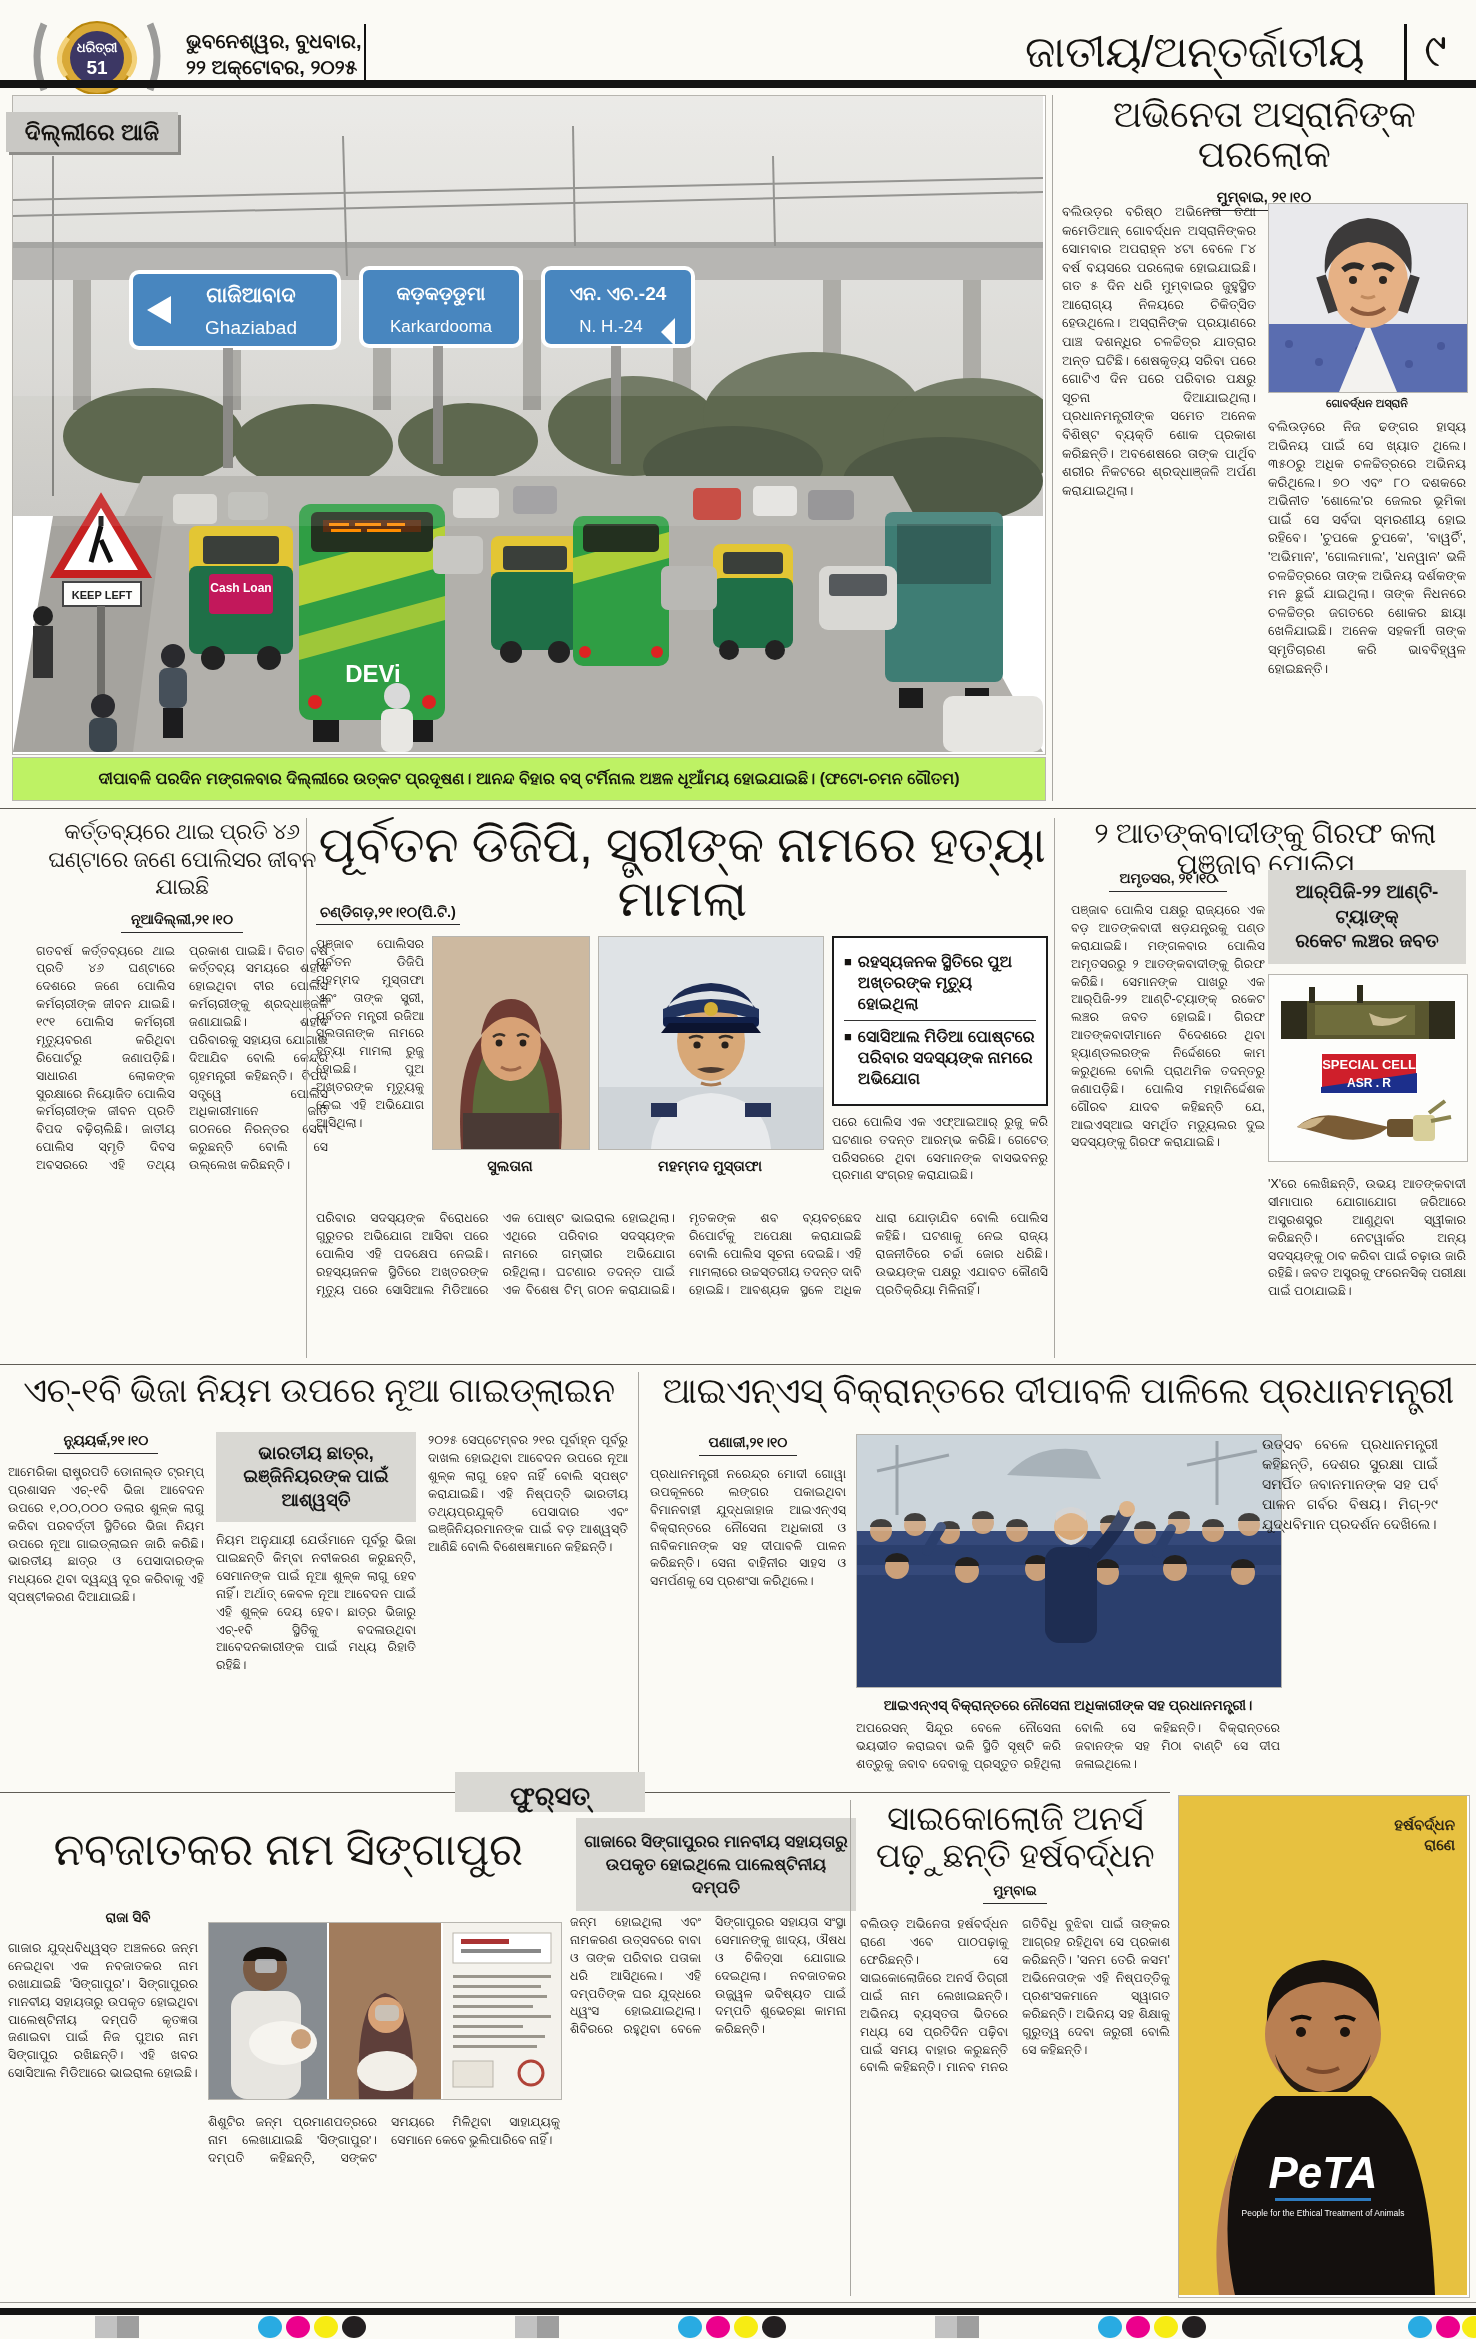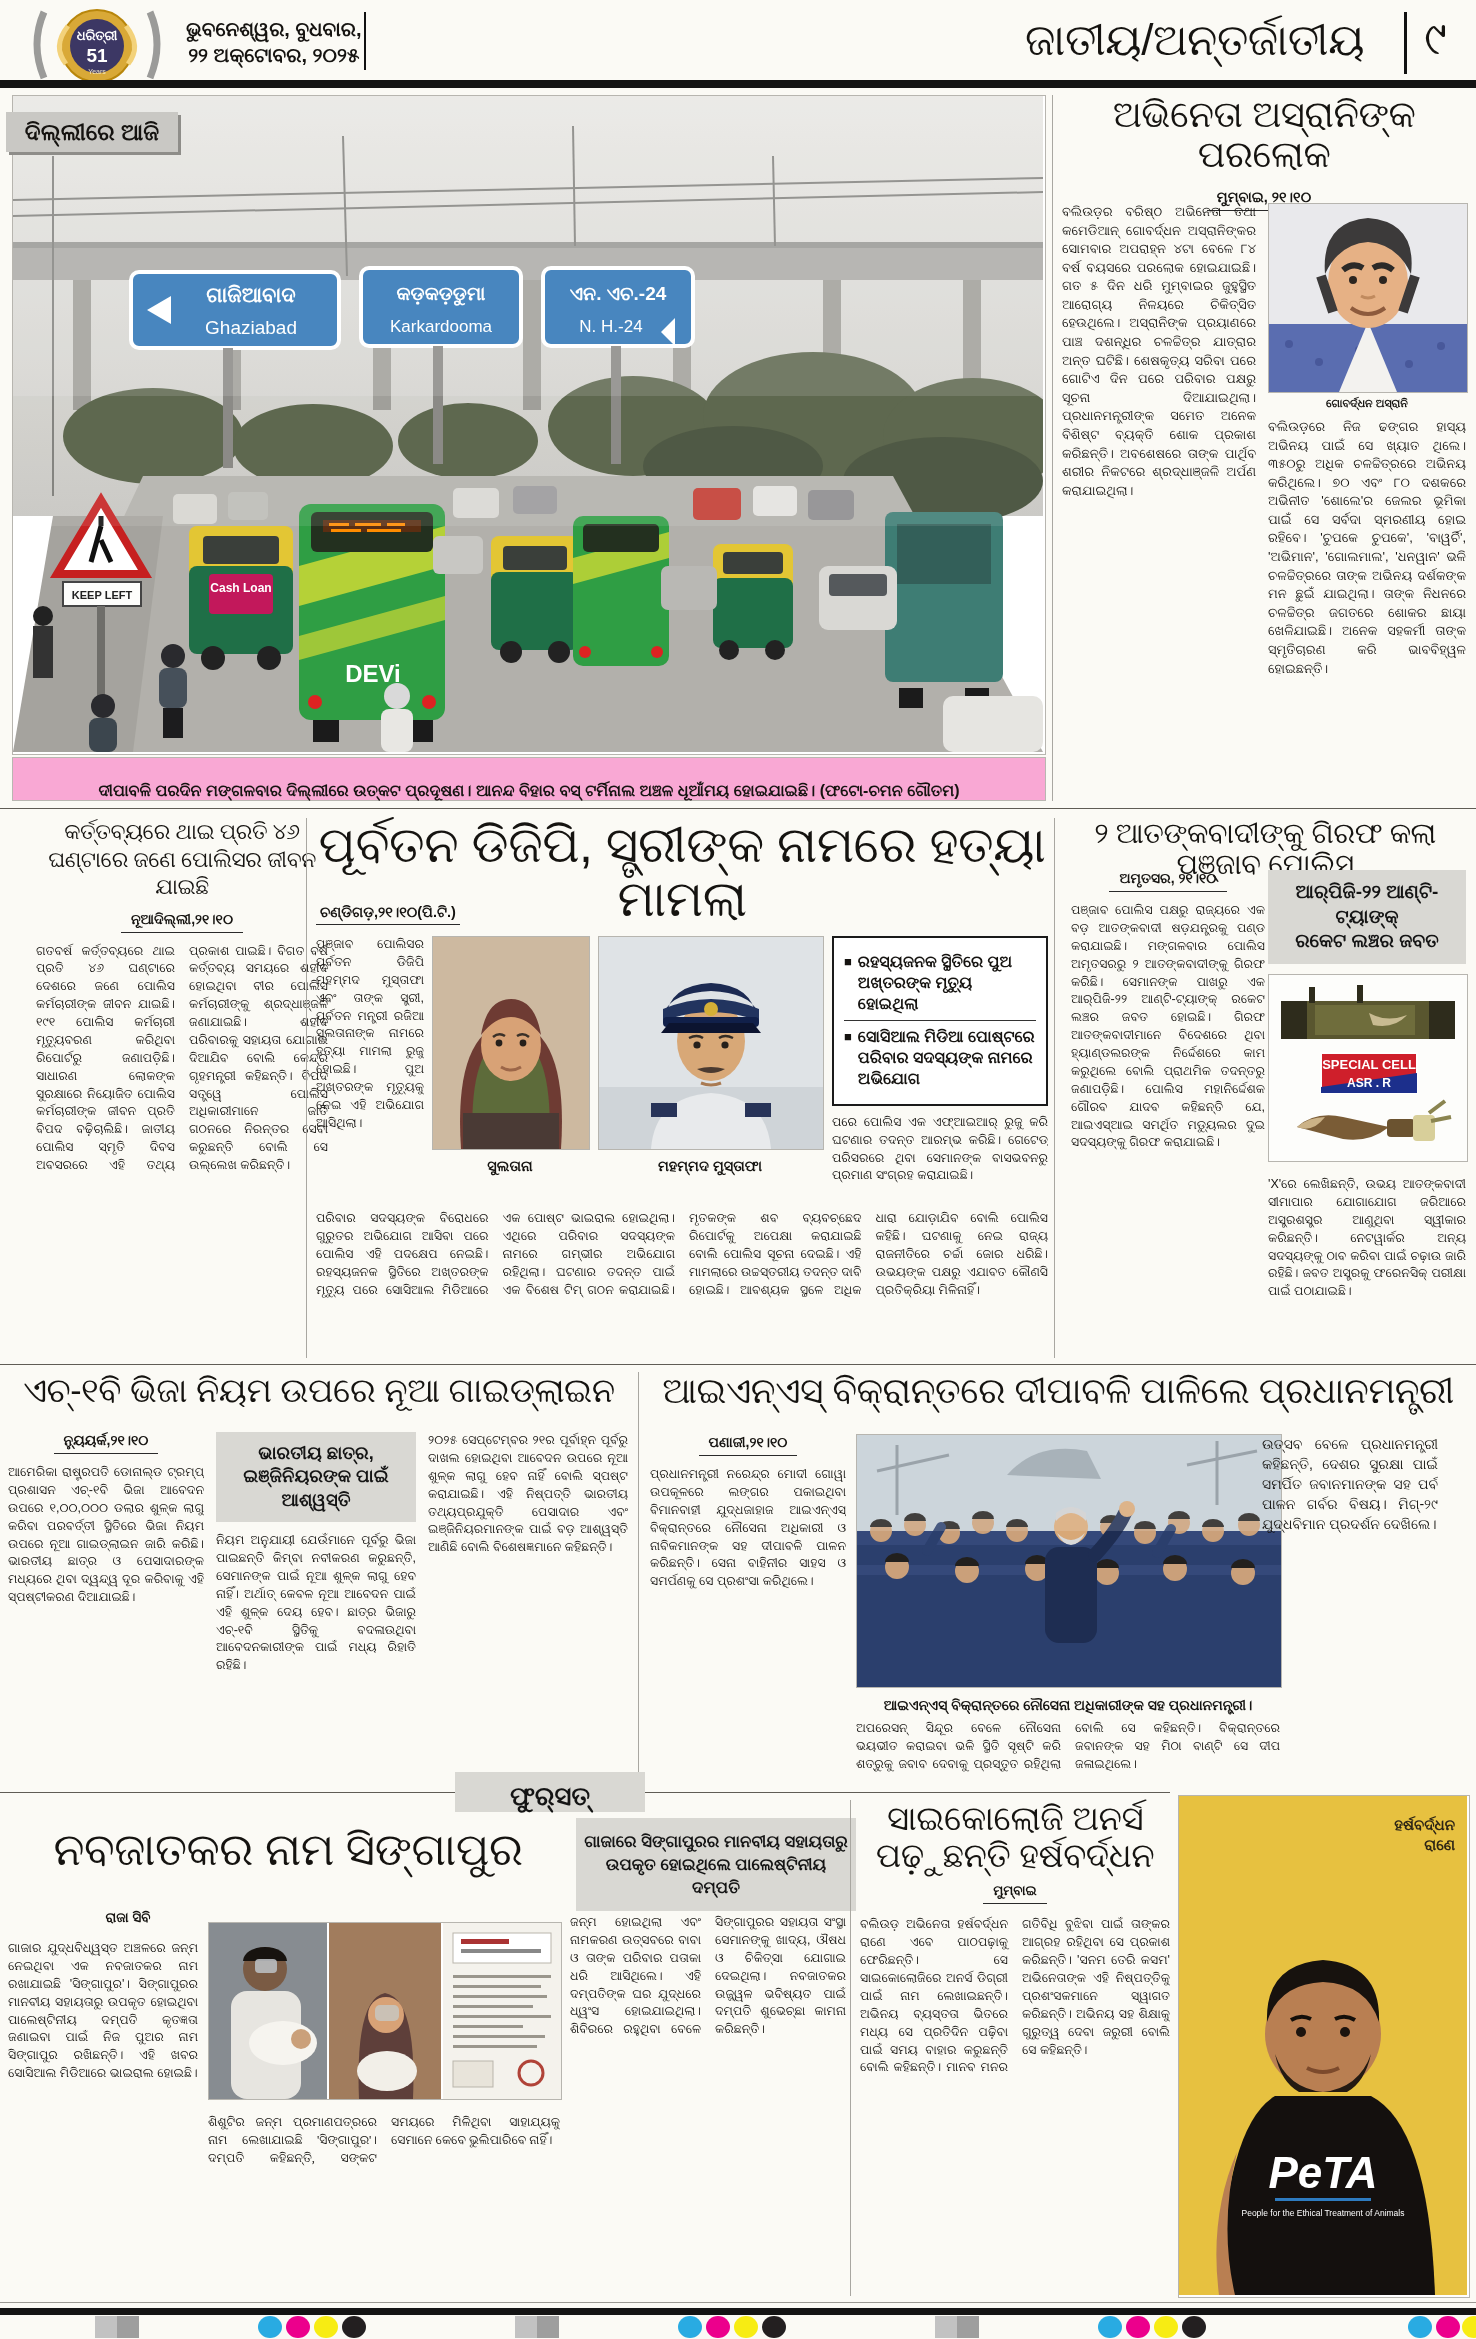--- a/index.html
+++ b/index.html
@@ -16,28 +16,28 @@
   .vline{position:absolute;width:1px;background:#a9a7a1;}
   .hline{position:absolute;height:1px;background:#5f5c55;}
   .cap{font-weight:bold;text-align:center;}
   .bulletbox{border:2px solid #1a1a1a;background:#fff;padding:8px 10px;}
   .bulletbox .bitem{display:flex;gap:6px;font-weight:bold;font-size:16px;line-height:1.3;padding:6px 0;}
   .bulletbox .bitem + .bitem{border-top:1.5px solid #333;}
   .bulletbox .bmark{flex:0 0 auto;font-size:13px;line-height:1.6;}
   .photo-frame{border:1px solid #b7b5af;background:#fff;}
   .cols2{column-count:2;column-gap:14px;}
   .cols4{column-count:4;column-gap:14px;}
-  .caption-bar{border:1px solid #b9b7b1;background:#f9a8d4;display:flex;align-items:flex-end;justify-content:center;}
+  .caption-bar{border:1px solid #b9b7b1;background:#bef264;display:flex;align-items:center;justify-content:center;}
 </style>
 </head>
 <body>
 
 <div class="page">
 
-  <div class="abs" style="left:0;top:4px;width:1476px;height:80px;text-align:center;">
+  <div class="abs" style="left:0;top:16px;width:1476px;height:80px;">
 
     <svg class="abs" style="left:22px;top:2px;" width="150" height="76" viewBox="0 0 150 76">
       <path d="M22 6 Q8 38 22 72" fill="none" stroke="#9b9b99" stroke-width="7"></path>
       <path d="M128 6 Q142 38 128 72" fill="none" stroke="#9b9b99" stroke-width="7"></path>
       <circle cx="75" cy="40" r="36" fill="#d9a937"></circle>
       <circle cx="75" cy="40" r="36" fill="none" stroke="#b8860b" stroke-width="2"></circle>
       <path d="M44 58 Q30 40 46 20 M106 58 Q120 40 104 20" stroke="#f3d27a" stroke-width="5" fill="none"></path>
       <circle cx="75" cy="40" r="27" fill="#3c3764"></circle>
       <text x="75" y="34" text-anchor="middle" font-size="13" font-weight="bold" fill="#ffffff">ଧରିତ୍ରୀ</text>
       <text x="75" y="56" text-anchor="middle" font-size="19" font-weight="bold" fill="#ffffff">51</text>

